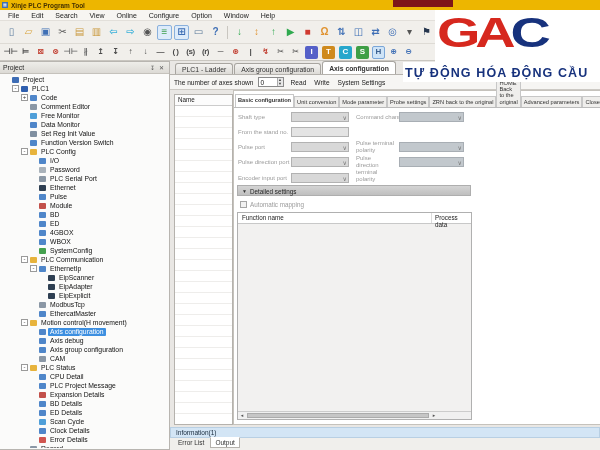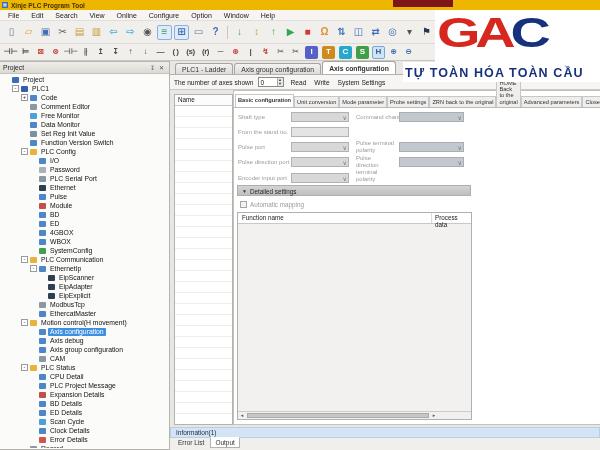--- a/index.html
+++ b/index.html
@@ -630,13 +630,13 @@
 
   <span class="btab">Error List</span>
       <span class="btab on">Output</span>
     </div>
 </div>
 
 <div id="logoRedStrip"></div>
 <div id="logoBox"></div>
 <div id="logoBand"></div>
 <div id="logoText"><span class="r">GA</span><span class="b">C</span></div>
-<div id="tagline">TỰ TOÀN HÓA TOÀN CẦU</div>
+<div id="tagline">TỰ ĐỘNG HÓA ĐỘNG CẦU</div>
 
 </body></html>

